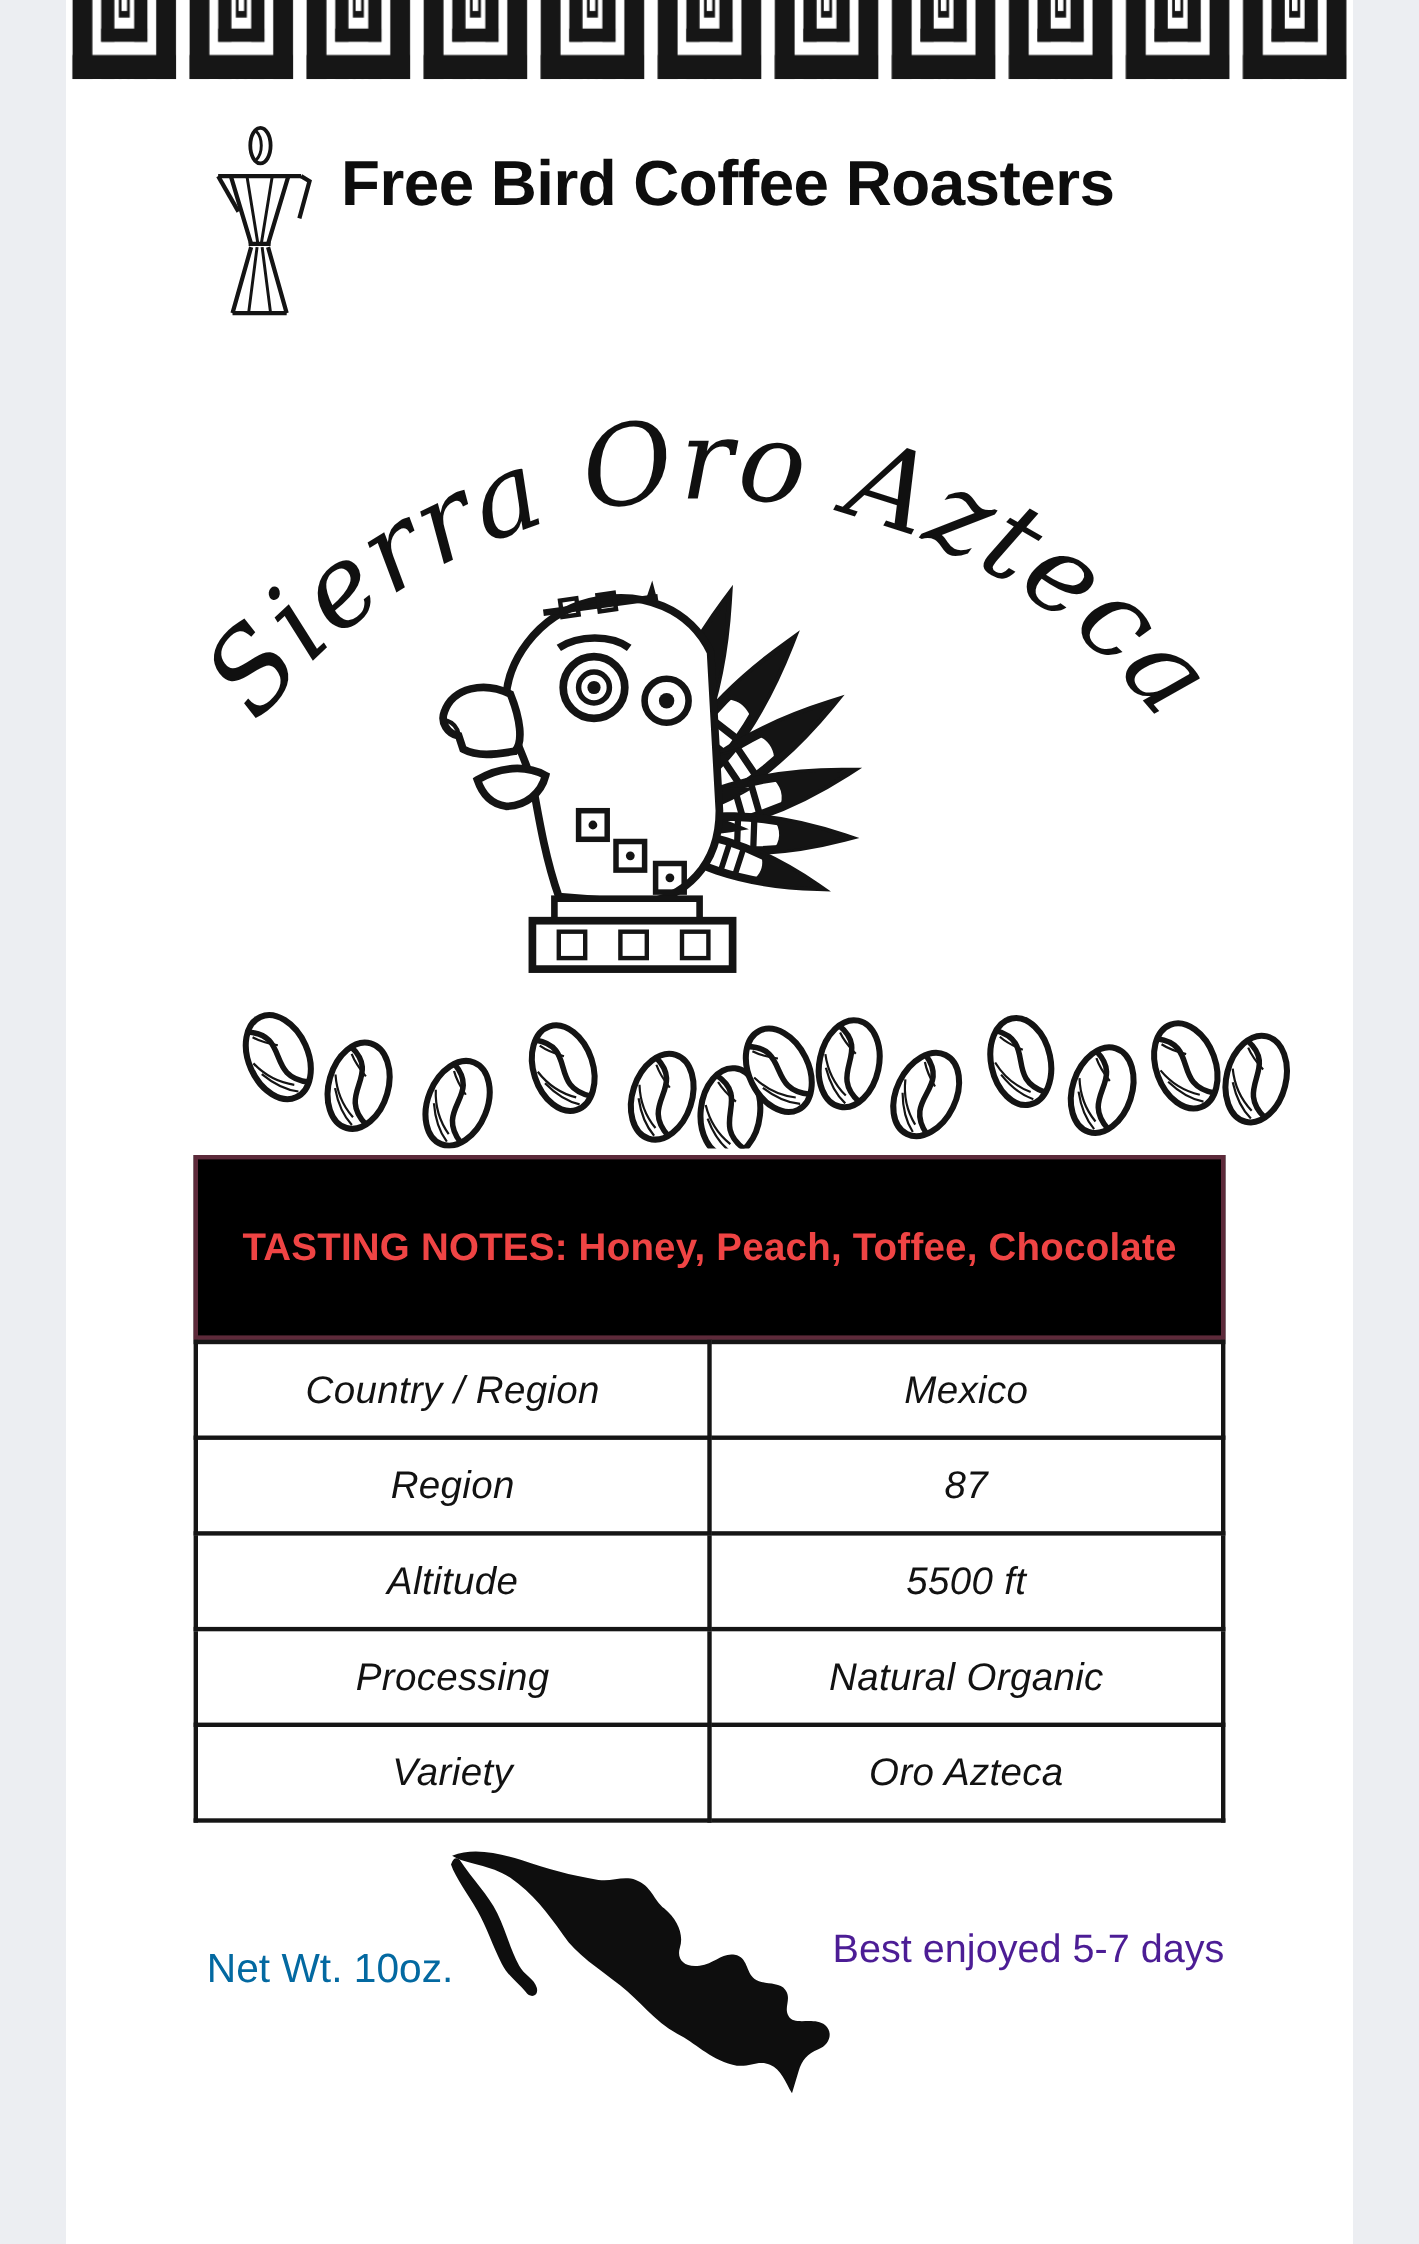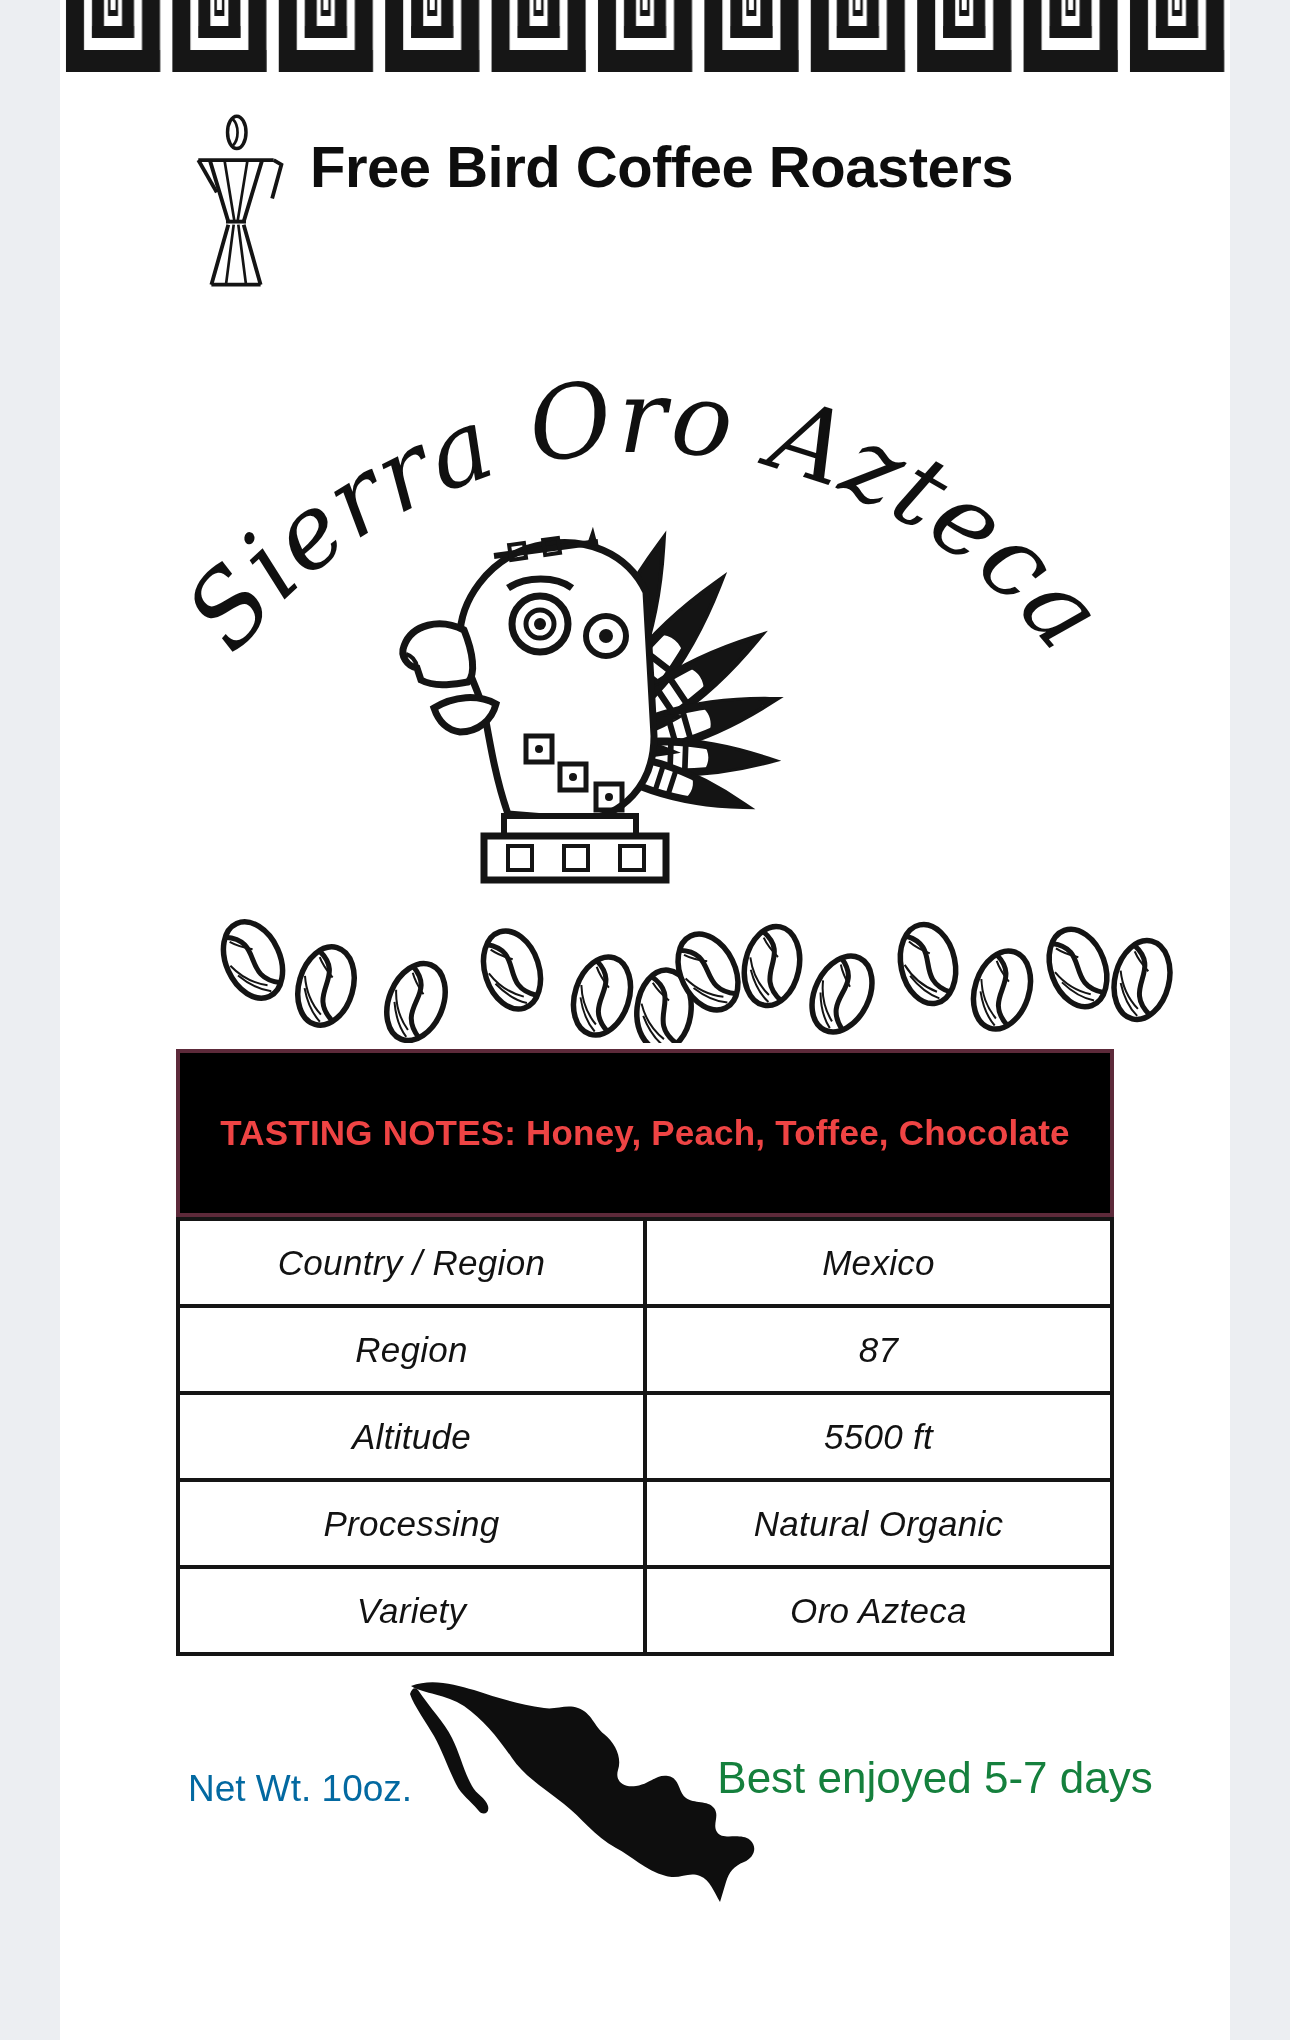--- a/index.html
+++ b/index.html
@@ -73,21 +73,21 @@
   }
 
   .bottom { position: relative; height: 300px; }
   .net-weight {
     position: absolute; left: 128px; top: 112px;
     font-size: 37px; color: #0369a1;
   }
   .map-wrap { position: absolute; left: 336px; top: 18px; }
   .freshness {
     position: absolute; left: 645px; top: 86px; width: 460px;
-    text-align: center; font-size: 44px; line-height: 1.62; color: #15803d;
+    text-align: center; font-size: 36px; line-height: 1.62; color: #4c1d95;
   }
 </style>
 </head>
 <body>
 
 <div class="card">
 
   <div class="top-border">
     <svg width="1170" height="72" viewBox="0 0 1170 72">
       <defs>

